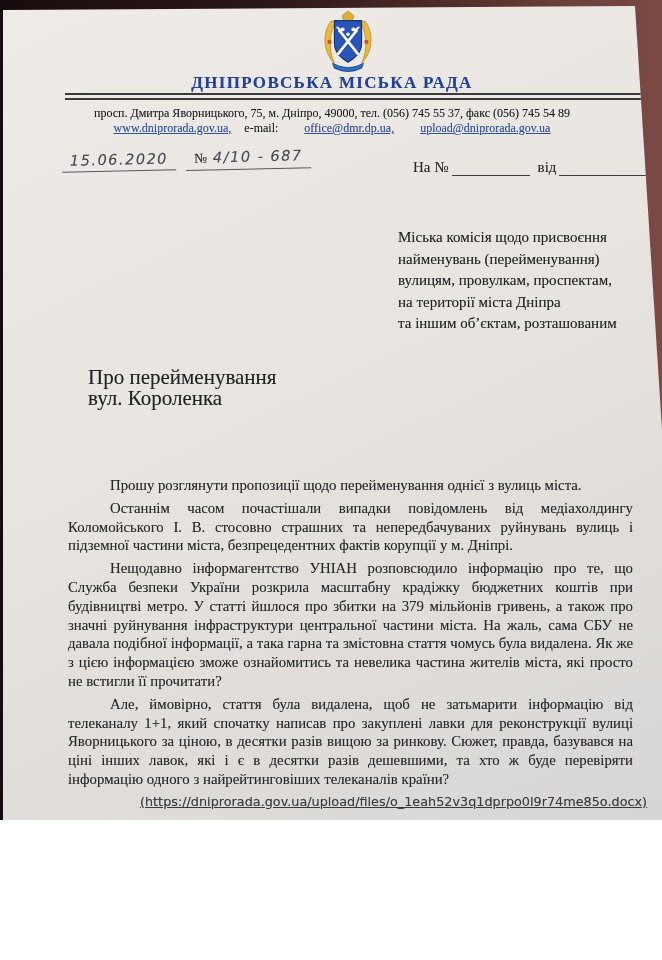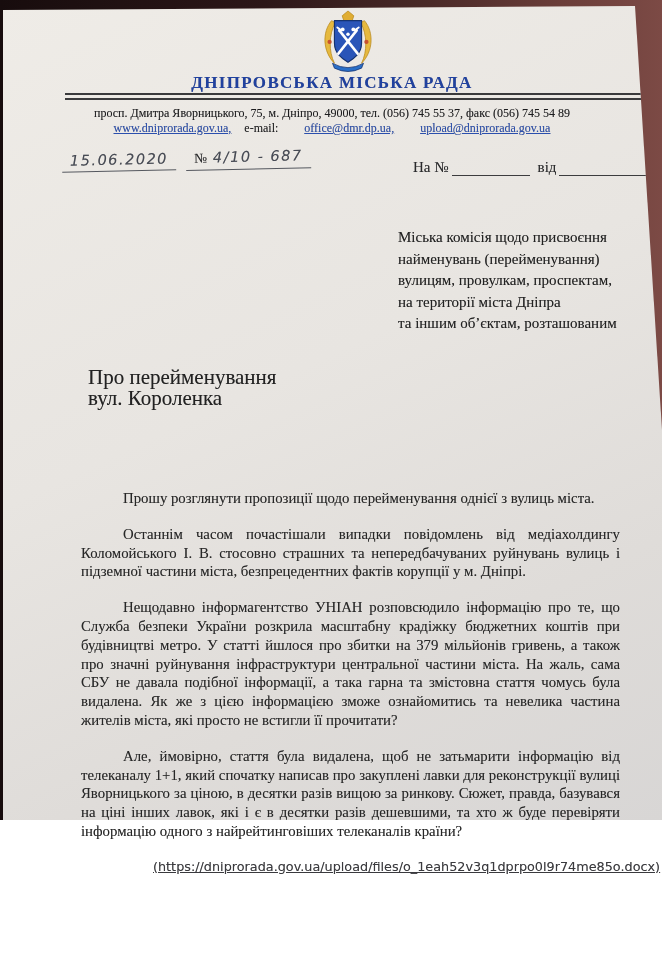--- a/index.html
+++ b/index.html
@@ -71,21 +71,21 @@
   .subject{
     position:absolute;left:68px;top:367px;
     font-size:21px;line-height:21px;color:#222;margin-left:20px;
   }
 
   
   .bodytext{
     position:absolute;left:64px;top:472px;width:573px;
     font-size:14.8px;line-height:18.8px;color:#272727;text-align:justify;
   }
-  .bodytext p{margin:17px;text-indent:42px;}
+  .bodytext p{margin:4px;text-indent:42px;}
   .doclink{
     margin:0;padding-left:30px;text-indent:0;text-align:left;
     font-family:"DejaVu Sans",sans-serif;font-size:12.8px;color:#3a3a3e;
   }
   .doclink span{text-decoration:underline;}
 </style>
 </head>
 <body>
 
 <div class="photo">

